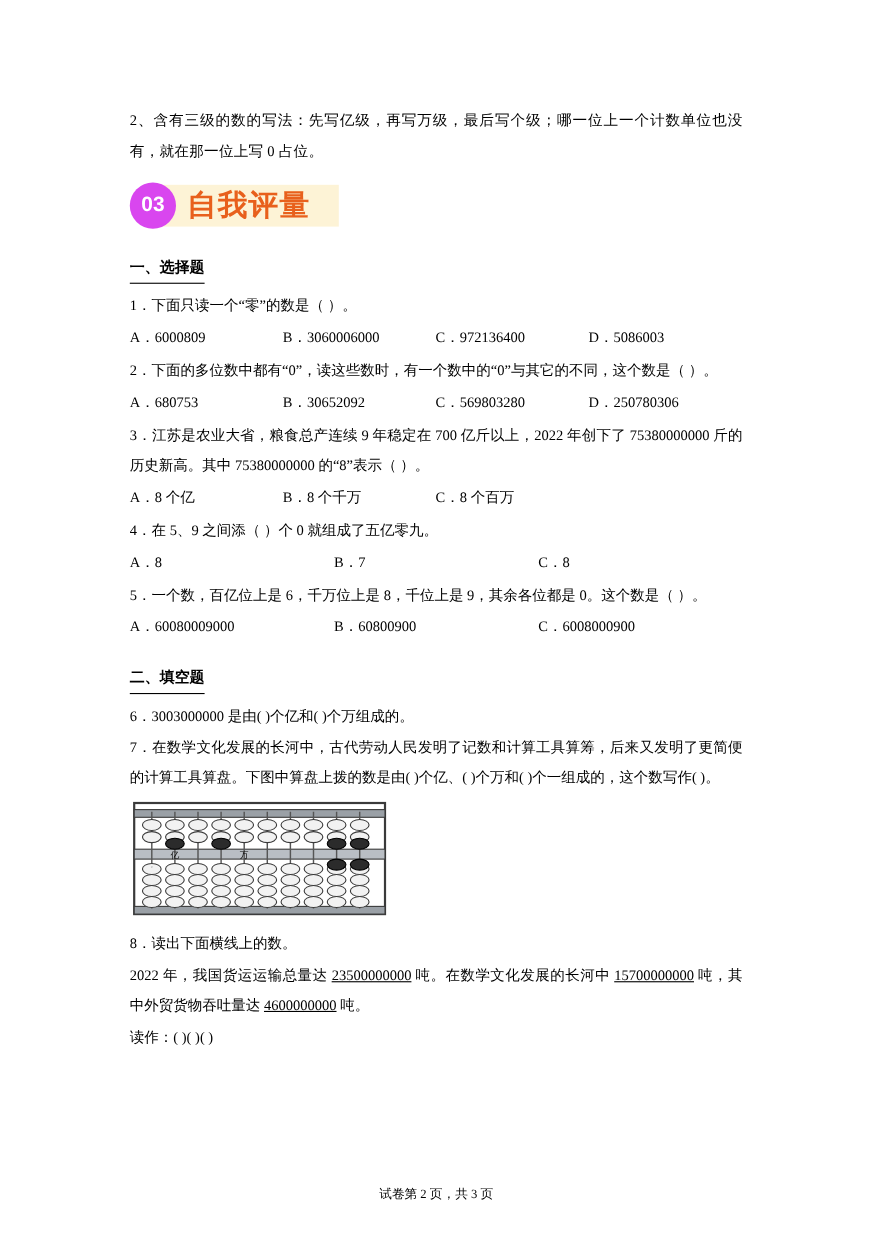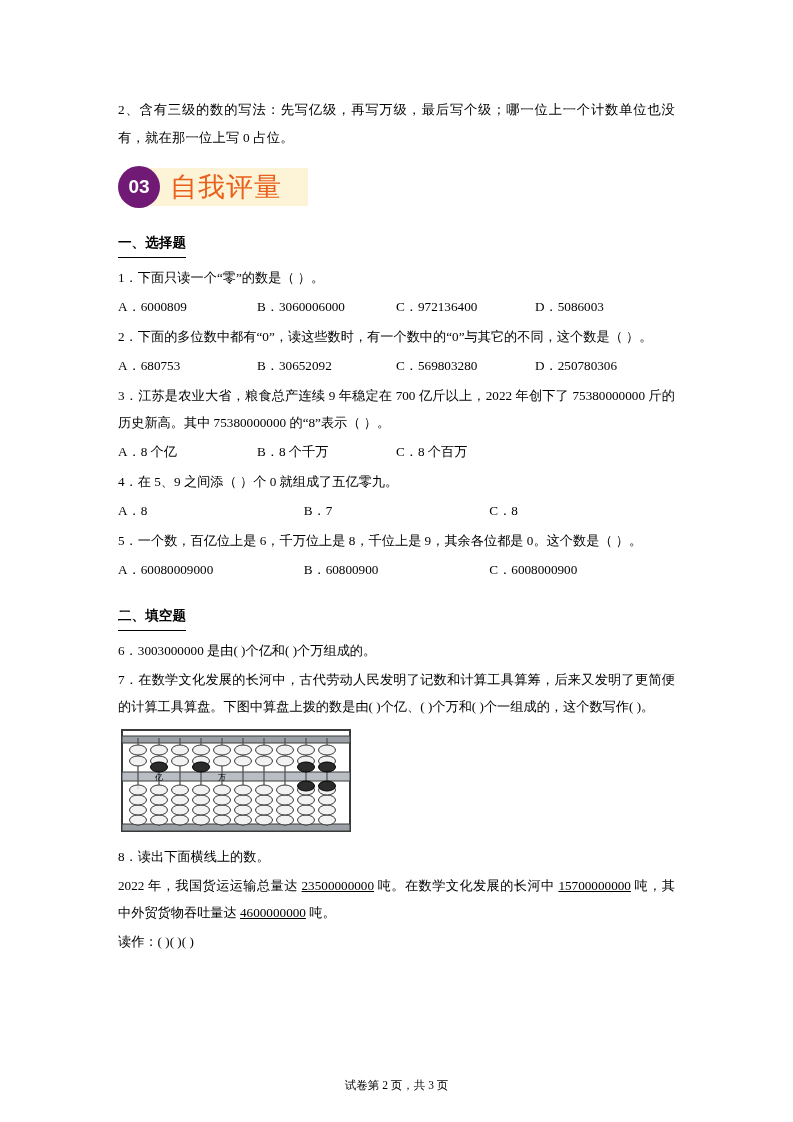--- a/index.html
+++ b/index.html
@@ -44,32 +44,32 @@
     position: absolute;
     left: 22px; top: 4px;
     width: 168px; height: 38px;
     background: #fdf3d6;
   }
   .banner-circle {
     position: absolute;
     left: 0px; top: 2px;
     width: 42px; height: 42px;
     border-radius: 50%;
-    background: #701a75;
+    background: #d946ef;
     color: #fff;
     font-family: "Liberation Sans", sans-serif;
     font-size: 19px;
     font-weight: bold;
     display: flex; align-items: center; justify-content: center;
   }
   .banner-text {
     position: absolute;
     left: 52px; top: 5px;
     font-size: 27px;
-    font-weight: normal;
+    font-weight: bold;
     color: #e8601c;
     font-family: "DejaVu Sans", "Liberation Sans", sans-serif;
     letter-spacing: 1px;
     line-height: 36px;
   }
 
   .sec-head {
     font-size: 13.6px;
     font-weight: bold;
     margin: 10px 0 4px 0;

